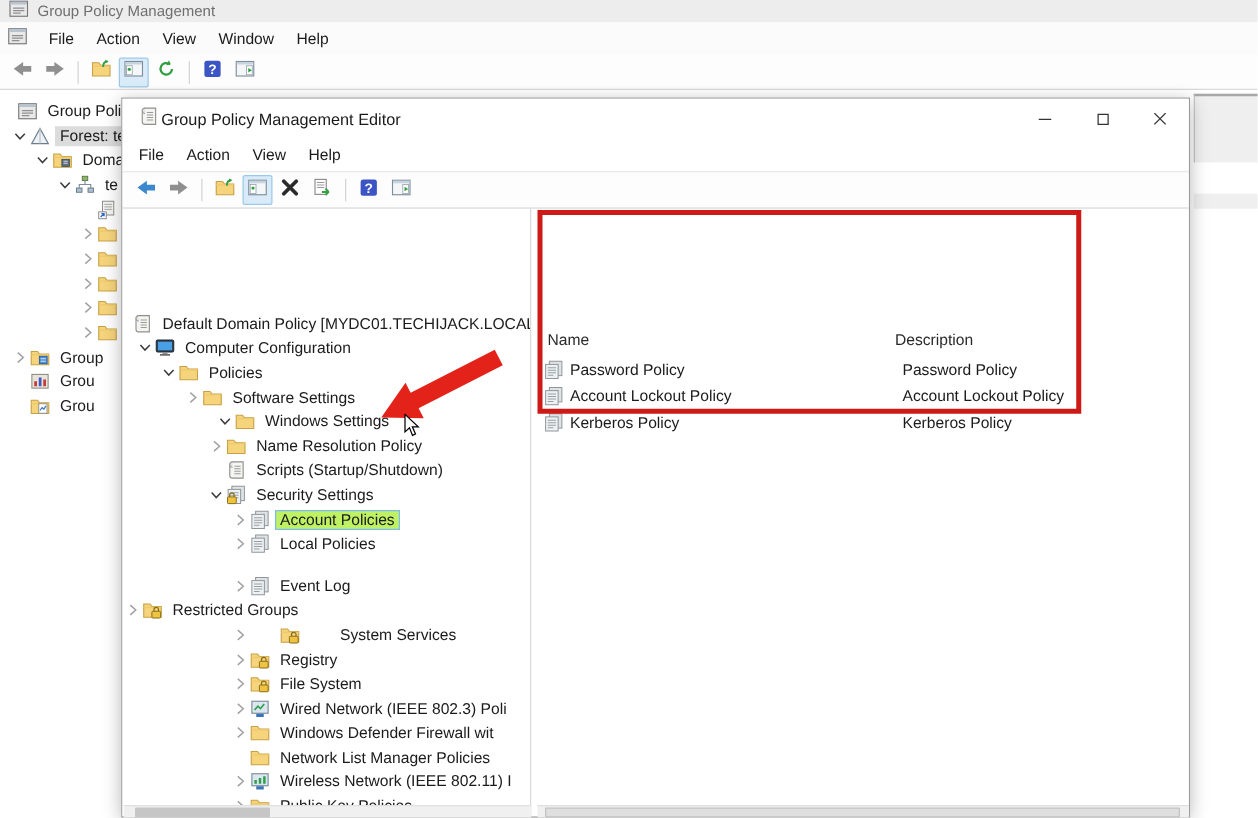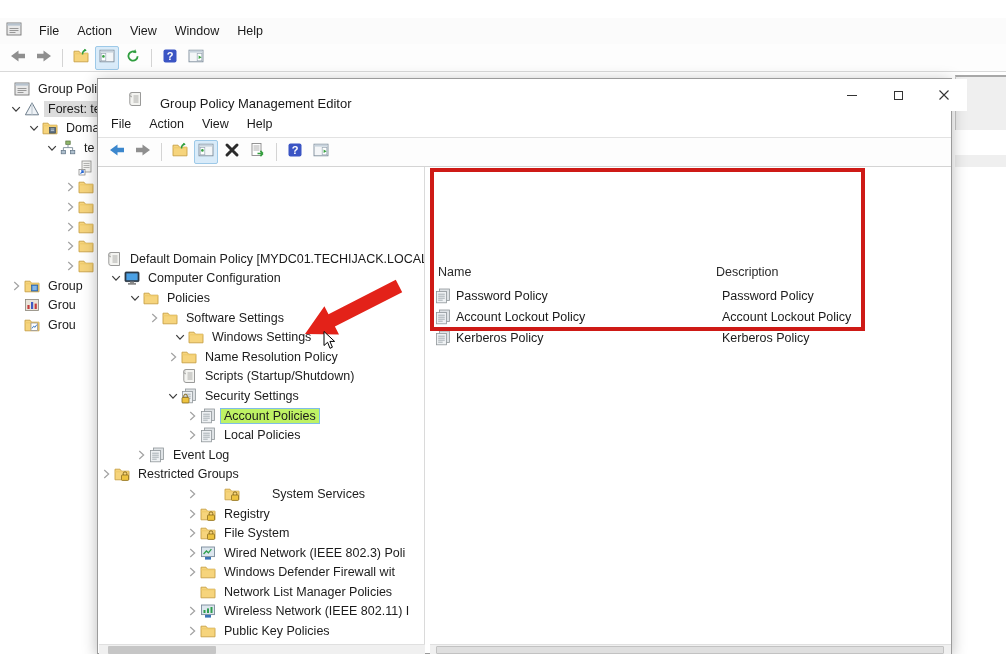--- a/index.html
+++ b/index.html
@@ -25,21 +25,21 @@
   
   .tb-btn { width:24px; height:24px; display:flex; align-items:center; justify-content:center;
     border:1px solid transparent; border-radius:2px; margin:0 1px; }
   .tb-btn.hl { background:#d9ebf9; border-color:#9dc9e8; }
   .tb-sep { width:1px; height:18px; background:#d4d4d4; margin:0 5px; }
 
   
   #editor { position:absolute; left:97px; top:78px; width:855px; height:576px; background:#fff;
     border:1px solid #9b9b9b; box-shadow:0 3px 14px rgba(0,0,0,.28); }
   #ed-titlebar { position:absolute; left:0; top:0; width:100%; height:32px; background:#fff;
-    display:flex; align-items:flex-end; padding-left:13px; gap:17px;margin-left:16px; }
+    display:flex; align-items:center; padding-left:13px; gap:2px; }
   #ed-title { font-size:13px; color:#1a1a1a; flex:1 1 auto; }
   #ed-controls { display:flex; height:32px; }
   .wc { width:46px; height:32px; display:flex; align-items:center; justify-content:center; }
   .g-min { width:10px; height:1px; background:#333; }
   .g-max { width:9px; height:9px; border:1px solid #333; }
   #ed-menubar { position:absolute; left:0; top:32px; width:100%; height:27px; background:#fff;
     border-bottom:1px solid #e2e2e2; display:flex; align-items:center; padding-left:4px; }
   #ed-toolbar { position:absolute; left:0; top:59px; width:100%; height:29px; background:#fdfdfd;
     border-bottom:1px solid #d4d4d4; display:flex; align-items:center; padding-left:6px; }
   #ed-content { position:absolute; left:0; top:88px; width:853px; height:486px; background:#fff; }
@@ -71,20 +71,28 @@
   
   #red-box { position:absolute; left:430px; top:168px; width:435px; height:163px;
     border:4px solid #ce1a16; z-index:60; pointer-events:none; }
   #red-arrow { position:absolute; left:299px; top:278px; z-index:61; pointer-events:none; }
   #mouse-cursor { position:absolute; left:323px; top:331px; z-index:62; pointer-events:none; }
 </style>
 </head>
 <body>
 
 <div id="bg-window">
+  <div id="bg-titlebar">
+    <span class="appicon"><svg width="16" height="16" viewBox="0 0 16 16">
+          <rect x="1" y="2" width="14" height="12" fill="#e9e9e9" stroke="#767676" stroke-width="0.9"></rect>
+          <rect x="1.4" y="2.4" width="13.2" height="2.2" fill="#b7c3cf"></rect>
+          <path d="M3.5 7.5h9M3.5 9.5h9M3.5 11.5h6" stroke="#8f8f8f" stroke-width="0.9"></path>
+        </svg></span>
+    <span id="bg-title">Group Policy Management</span>
+  </div>
   <div id="bg-menubar">
     <span class="appicon"><svg width="16" height="16" viewBox="0 0 16 16">
           <rect x="1" y="2" width="14" height="12" fill="#e9e9e9" stroke="#767676" stroke-width="0.9"></rect>
           <rect x="1.4" y="2.4" width="13.2" height="2.2" fill="#b7c3cf"></rect>
           <path d="M3.5 7.5h9M3.5 9.5h9M3.5 11.5h6" stroke="#8f8f8f" stroke-width="0.9"></path>
         </svg></span>
   <span class="menu-item">File</span>
       <span class="menu-item">Action</span>
       <span class="menu-item">View</span>
       <span class="menu-item">Window</span>
@@ -540,21 +548,21 @@
             </span>
             <span class="ticon">
               <svg width="16" height="16" viewBox="0 0 16 16">
                 <rect x="4.5" y="1" width="10" height="11.5" fill="#dfe3e6" stroke="#8f9699" stroke-width="0.8"></rect>
                 <rect x="1.5" y="3.5" width="10" height="11.3" fill="#eef1f3" stroke="#8f9699" stroke-width="0.8"></rect>
                 <path d="M3.2 6.2h6.6M3.2 8.2h6.6M3.2 10.2h6.6M3.2 12.2h4.5" stroke="#97a0a5" stroke-width="0.8"></path>
               </svg>
             </span>
             <span class="tlabel">Local Policies</span>
           </div>
-          <div class="trow" style="height: 19.6px; padding-left: 35px;">
+          <div class="trow" style="height: 19.6px; padding-left: 86px; margin-top: 14px;">
             <span class="chev">
               <svg width="14" height="14" viewBox="0 0 16 16">
                 <path d="M6 3.5 L11 8 L6 12.5" fill="none" stroke="#a2a2a2" stroke-width="1.4"></path>
               </svg>
             </span>
             <span class="ticon">
               <svg width="16" height="16" viewBox="0 0 16 16">
                 <rect x="4.5" y="1" width="10" height="11.5" fill="#dfe3e6" stroke="#8f9699" stroke-width="0.8"></rect>
                 <rect x="1.5" y="3.5" width="10" height="11.3" fill="#eef1f3" stroke="#8f9699" stroke-width="0.8"></rect>
                 <path d="M3.2 6.2h6.6M3.2 8.2h6.6M3.2 10.2h6.6M3.2 12.2h4.5" stroke="#97a0a5" stroke-width="0.8"></path>

